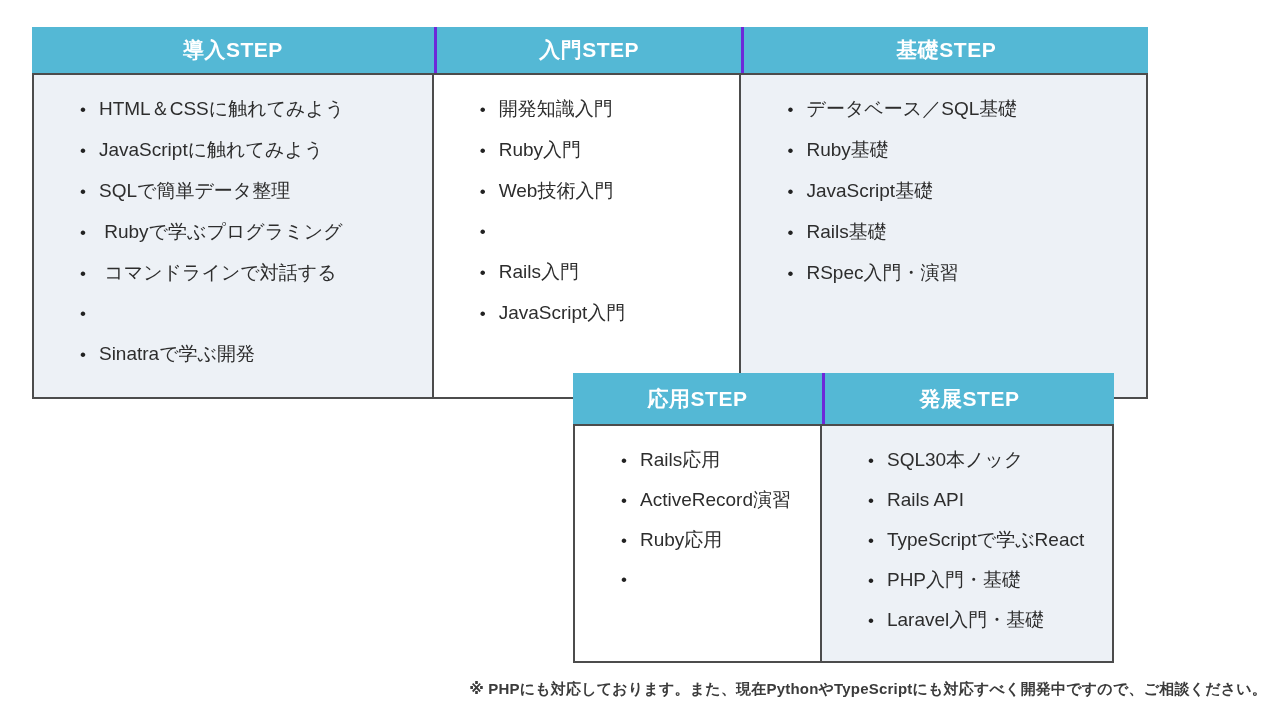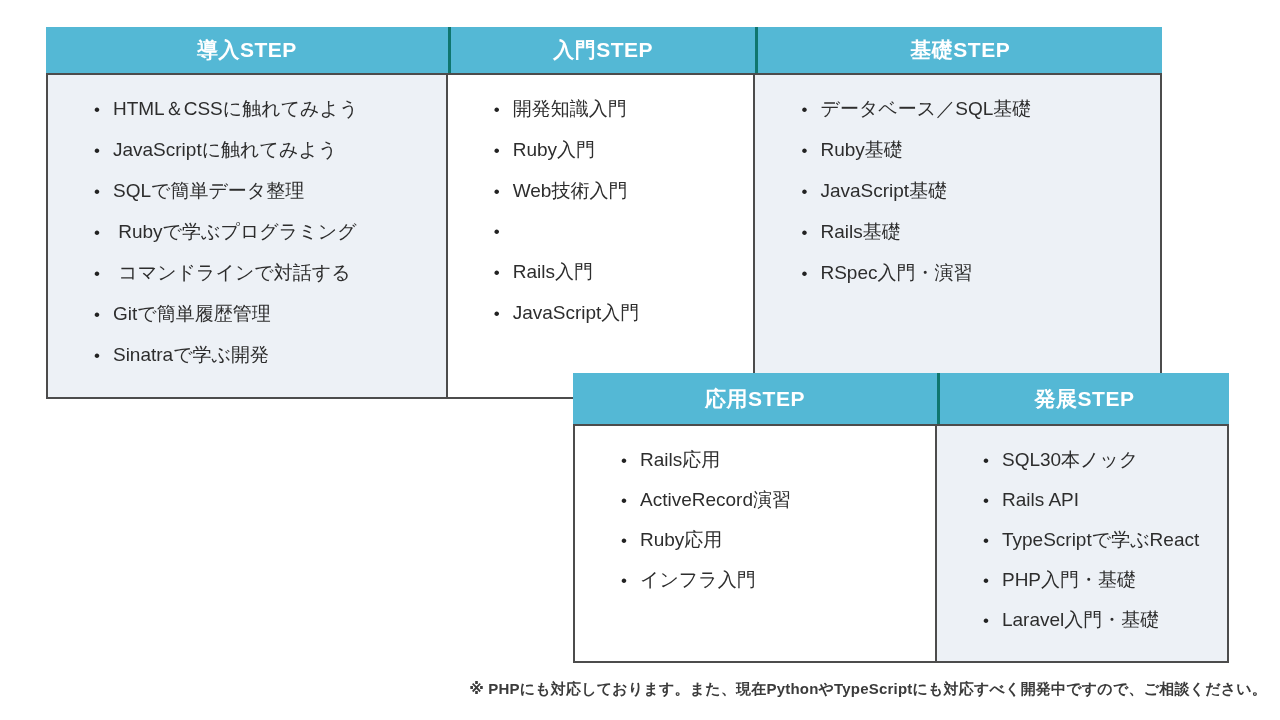--- a/index.html
+++ b/index.html
@@ -10,42 +10,42 @@
     height: 720px;
     background: #ffffff;
     font-family: "Liberation Sans", "DejaVu Sans", sans-serif;
     overflow: hidden;
   }
   .step-table {
     position: absolute;
     display: flex;
     align-items: stretch;
   }
-  .table-row1 { left: 46px;  top: 27px;  width: 1116px; height: 372px; z-index: 1; }
+  .table-row1 { left: 32px;  top: 27px;  width: 1116px; height: 372px; z-index: 1; }
   .table-row2 { left: 573px; top: 373px; width: 667px;  height: 290px; z-index: 2; }
   .col { display: flex; flex-direction: column; }
   .col-intro    { width: 419px; }
   .col-primer   { width: 321px; }
   .col-basic    { width: 424px; justify-content: center; }
-  .col-applied  { width: 364px; }
+  .col-applied  { width: 249px; }
   .col-advanced { width: 292px; }
   .hdr {
     background: #54b8d5;
     color: #ffffff;
     font-weight: bold;
     font-size: 21px;
     letter-spacing: 0.5px;
     display: flex;
     align-items: center;
     justify-content: center;
     flex: 0 0 auto;
   }
   .table-row1 .hdr { height: 46px; }
   .table-row2 .hdr { height: 51px; }
-  .col + .col .hdr { border-left: 3px solid #0f766e; }
+  .col + .col .hdr { border-left: 3px solid #6d28d9; }
   .body {
     flex: 1 1 auto;
     border: 2px solid #4c4c4c;
     background: #edf1f6;
   }
   .col + .col .body { border-left: none; }
   .body.bg-white { background: #ffffff; }
   .item-list { list-style: none; padding: 14px 8px 0 46px; }
   .item-list li {
     display: flex;
@@ -98,21 +98,20 @@
           <li>
               <span class="bullet">•</span>
               <span class="item-text"> Rubyで学ぶプログラミング</span>
             </li>
           <li>
               <span class="bullet">•</span>
               <span class="item-text"> コマンドラインで対話する</span>
             </li>
           <li>
               <span class="bullet">•</span>
-              <span class="item-text">Gitで簡単履歴管理</span>
             </li>
           <li>
               <span class="bullet">•</span>
               <span class="item-text">Sinatraで学ぶ開発</span>
             </li>
         </ul>
       </div>
     </div>
 
     <div class="col col-primer">
@@ -189,21 +188,20 @@
           <li>
               <span class="bullet">•</span>
               <span class="item-text">ActiveRecord演習</span>
             </li>
           <li>
               <span class="bullet">•</span>
               <span class="item-text">Ruby応用</span>
             </li>
           <li>
               <span class="bullet">•</span>
-              <span class="item-text">インフラ入門</span>
             </li>
         </ul>
       </div>
     </div>
 
     <div class="col col-advanced">
       <div class="hdr">発展STEP</div>
       <div class="body">
         <ul class="item-list">
           <li>

